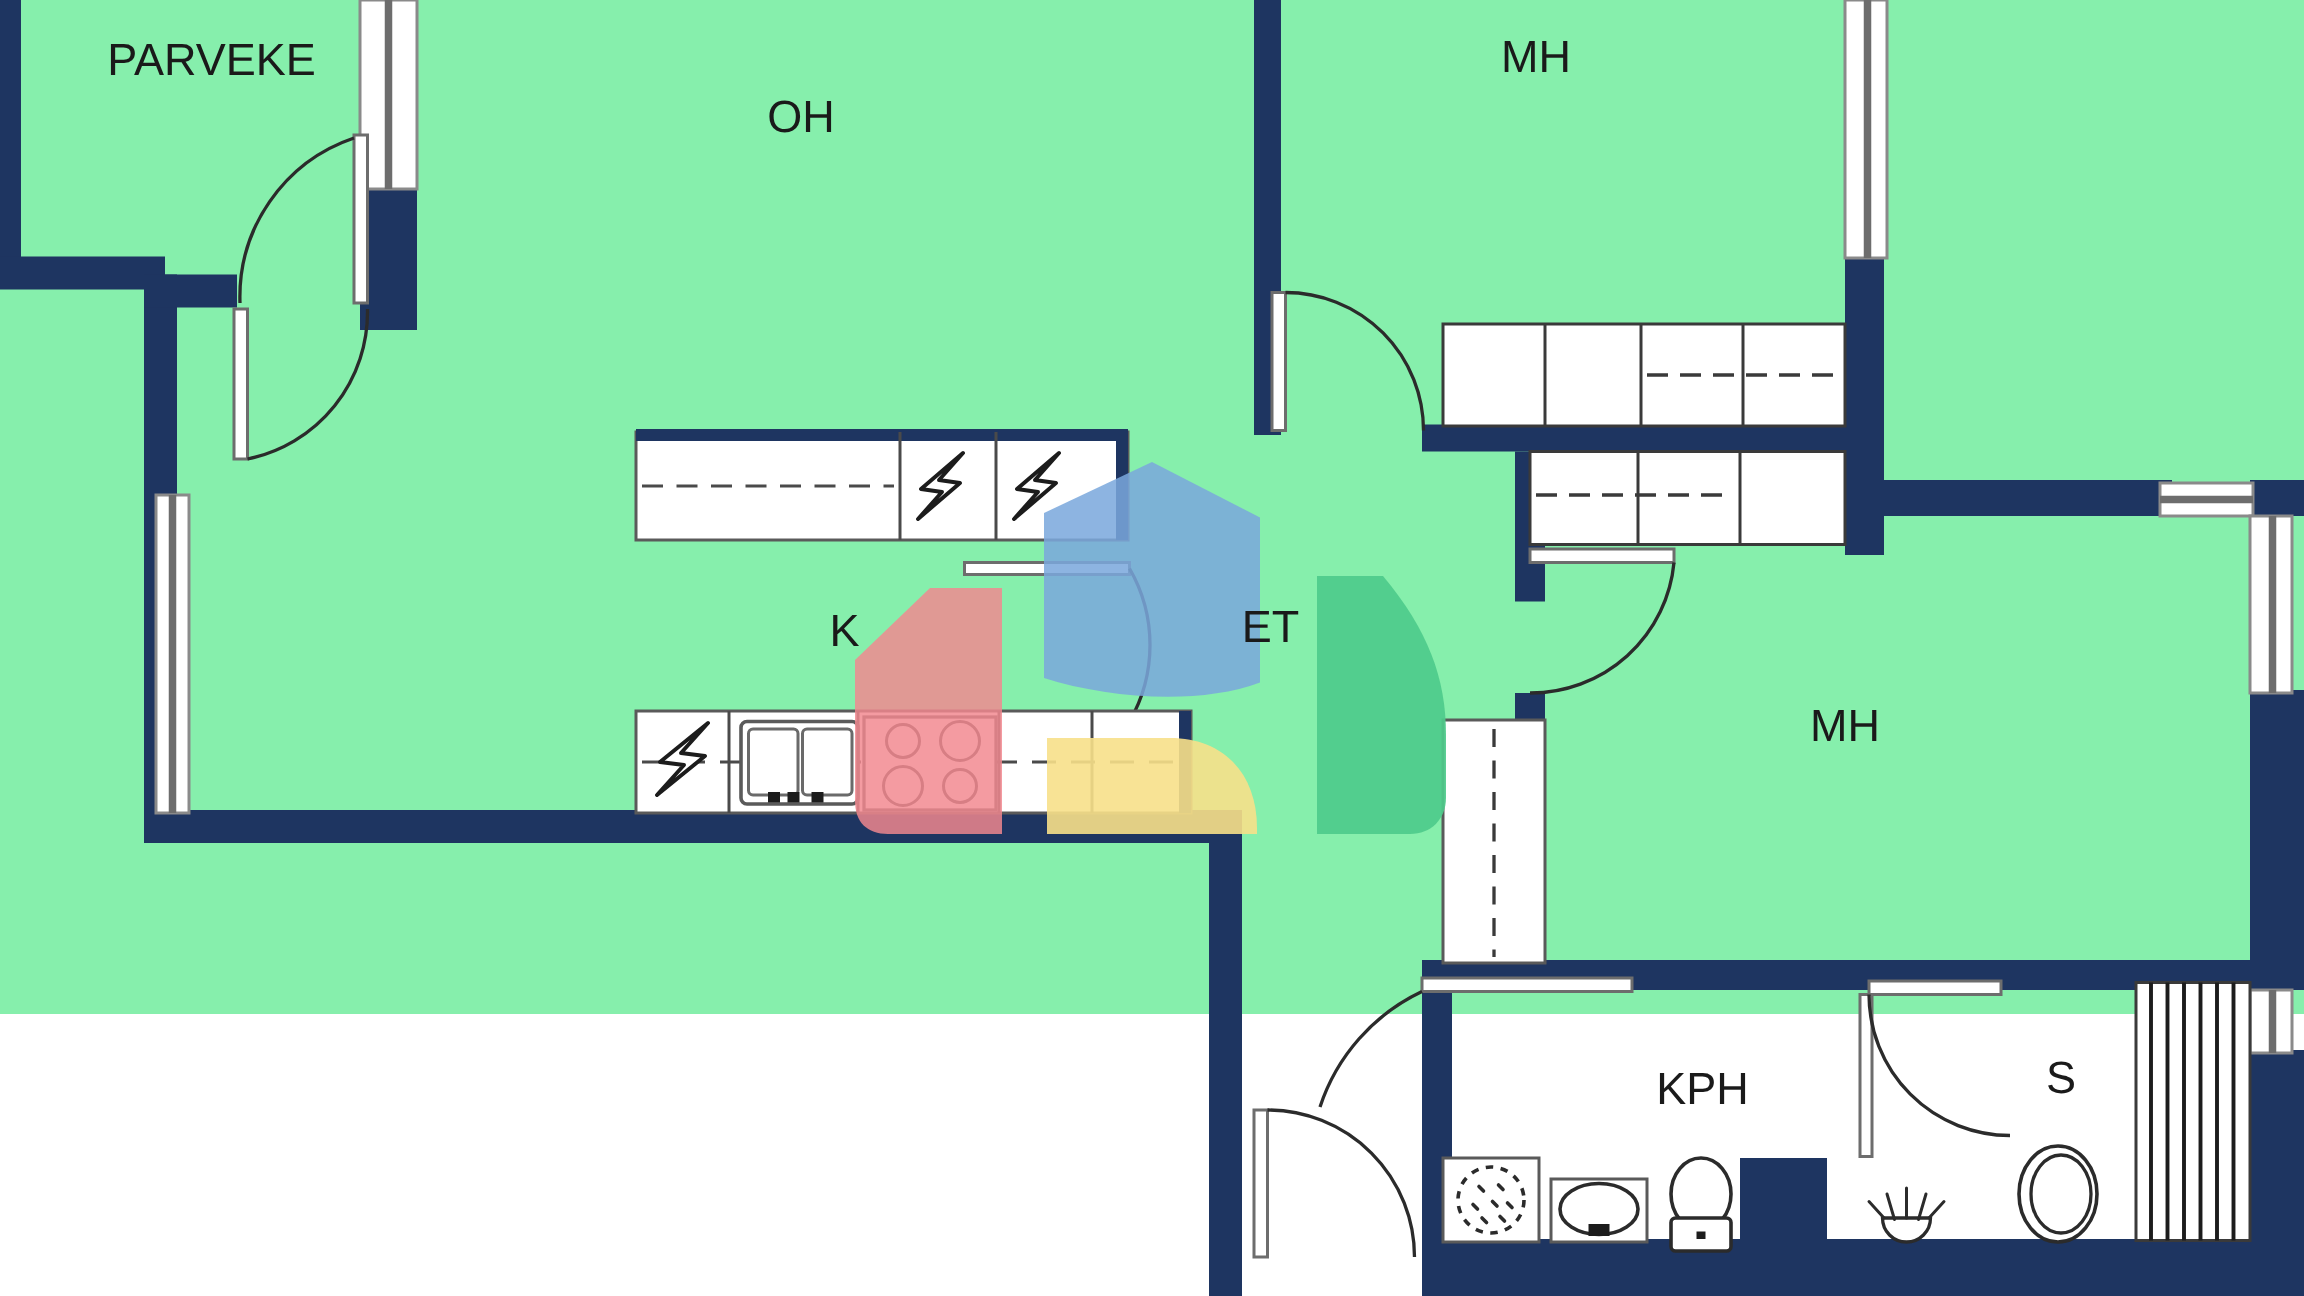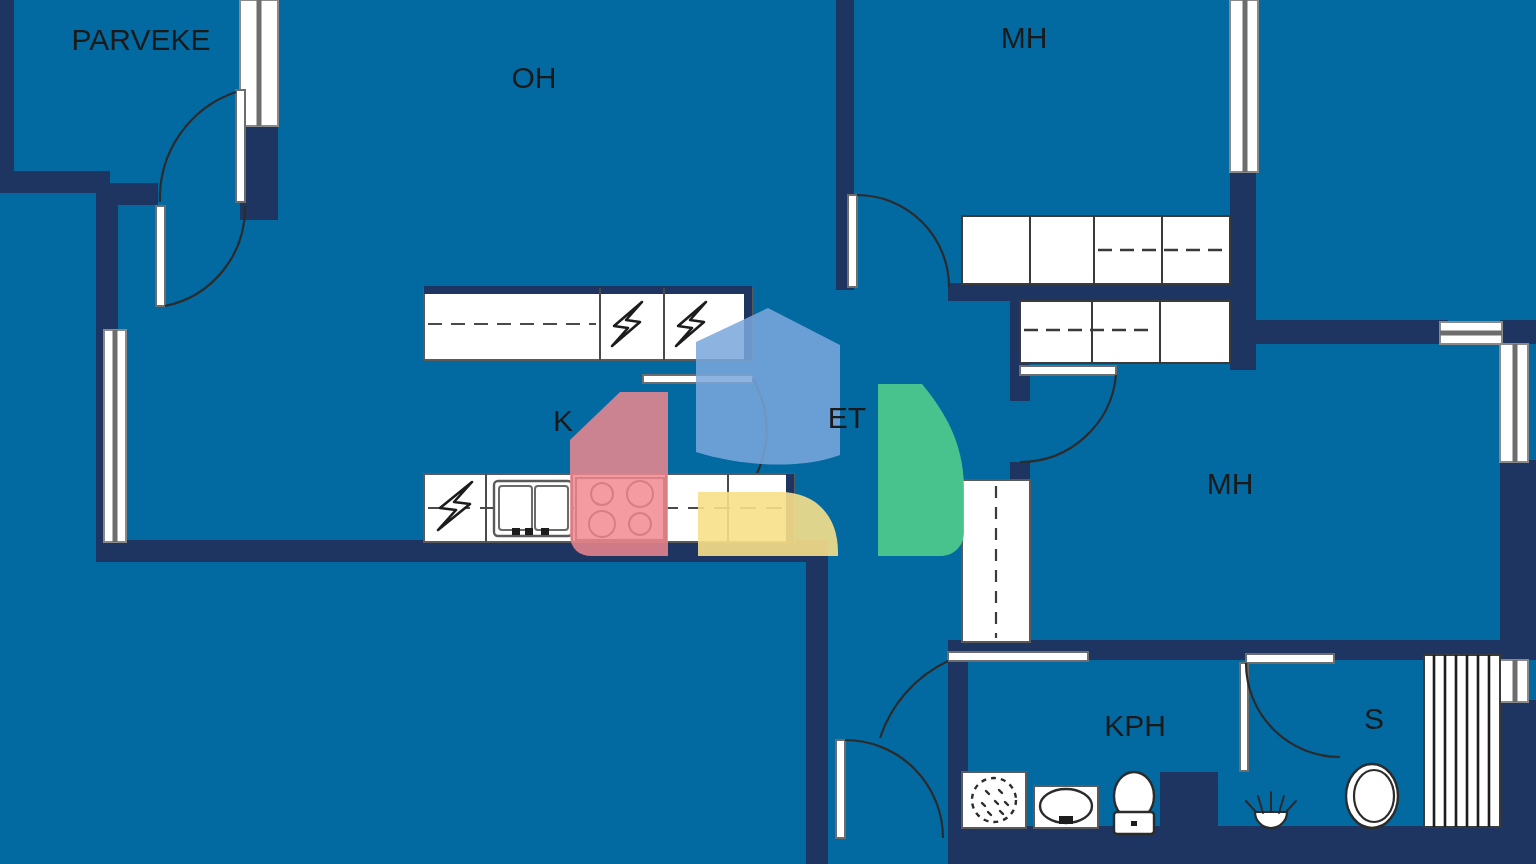--- a/index.html
+++ b/index.html
@@ -10,22 +10,22 @@
   }
   body {
     width: 1536px;
     height: 864px;
     overflow: hidden;
     font-family: "Liberation Sans", sans-serif;
   }
   #plan-root {
     position: relative;
     width: 1536px;
-    height: 864px;
-    background: #0369a1;
+    height: 676px;
+    background: #86efac;
   }
   #plan-svg {
     position: absolute;
     top: 0;
     left: 0;
     width: 1536px;
     height: 864px;
     display: block;
   }
   .room-label {

